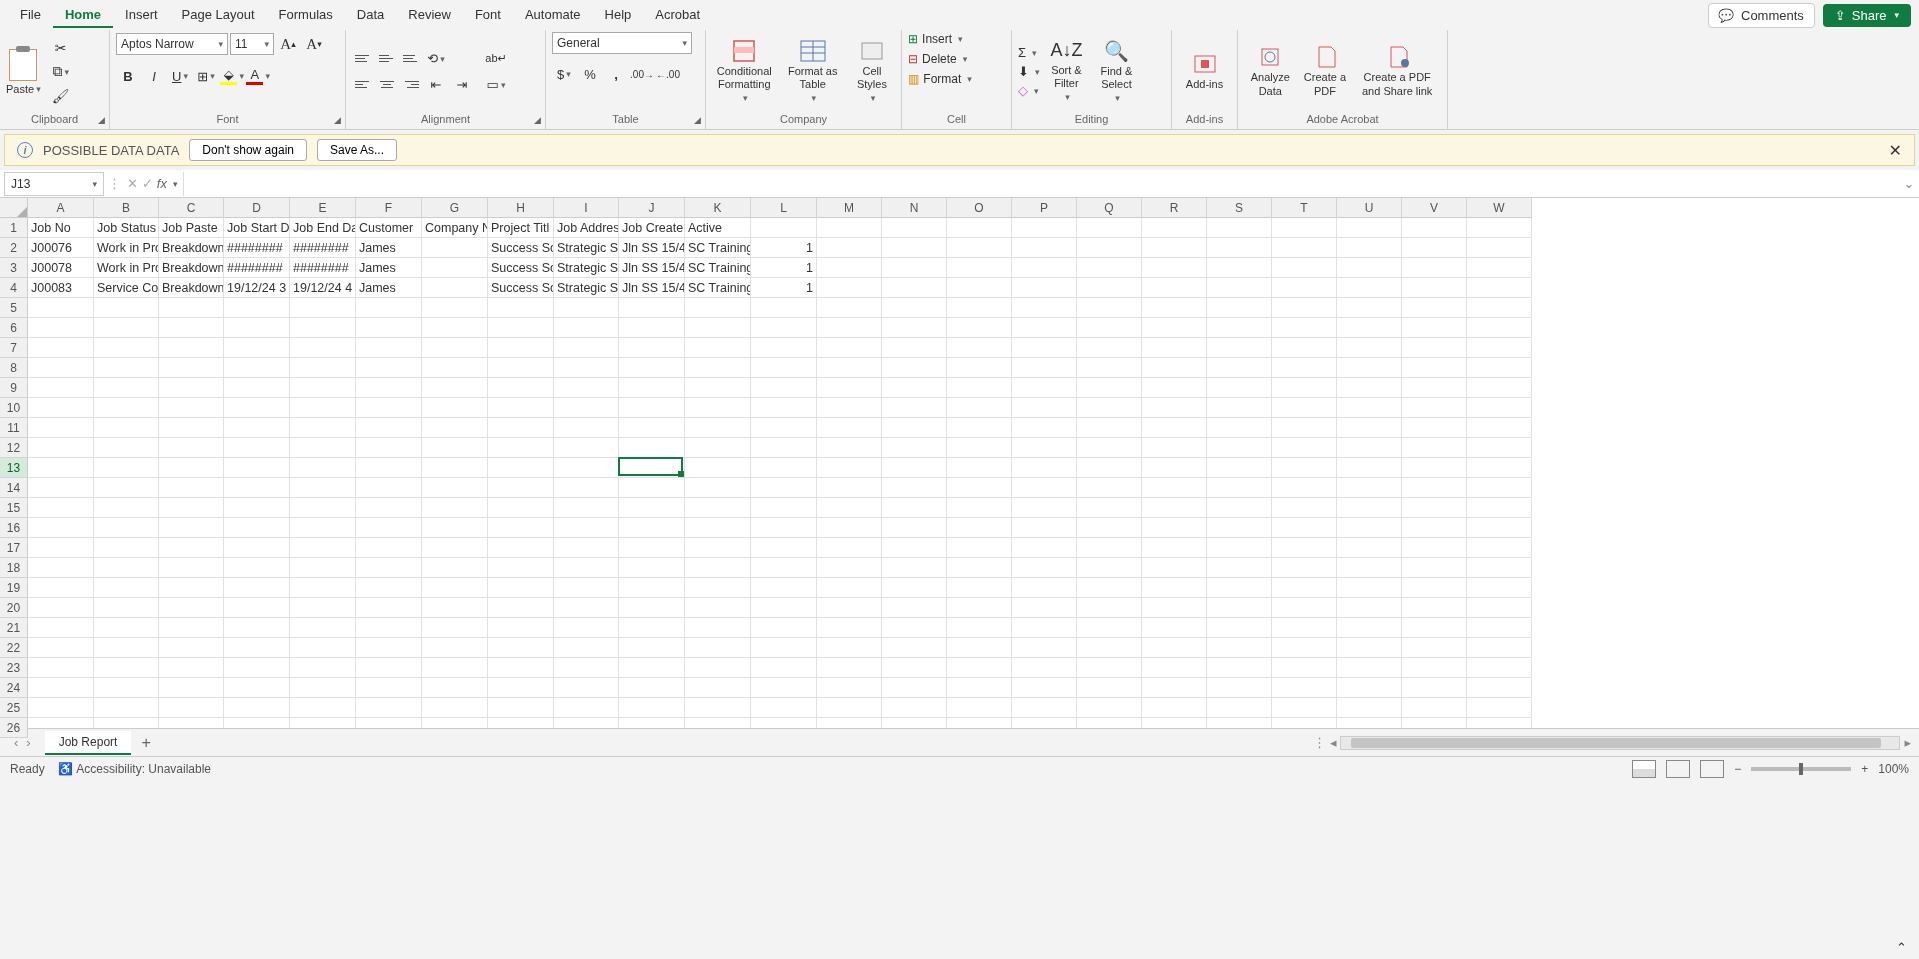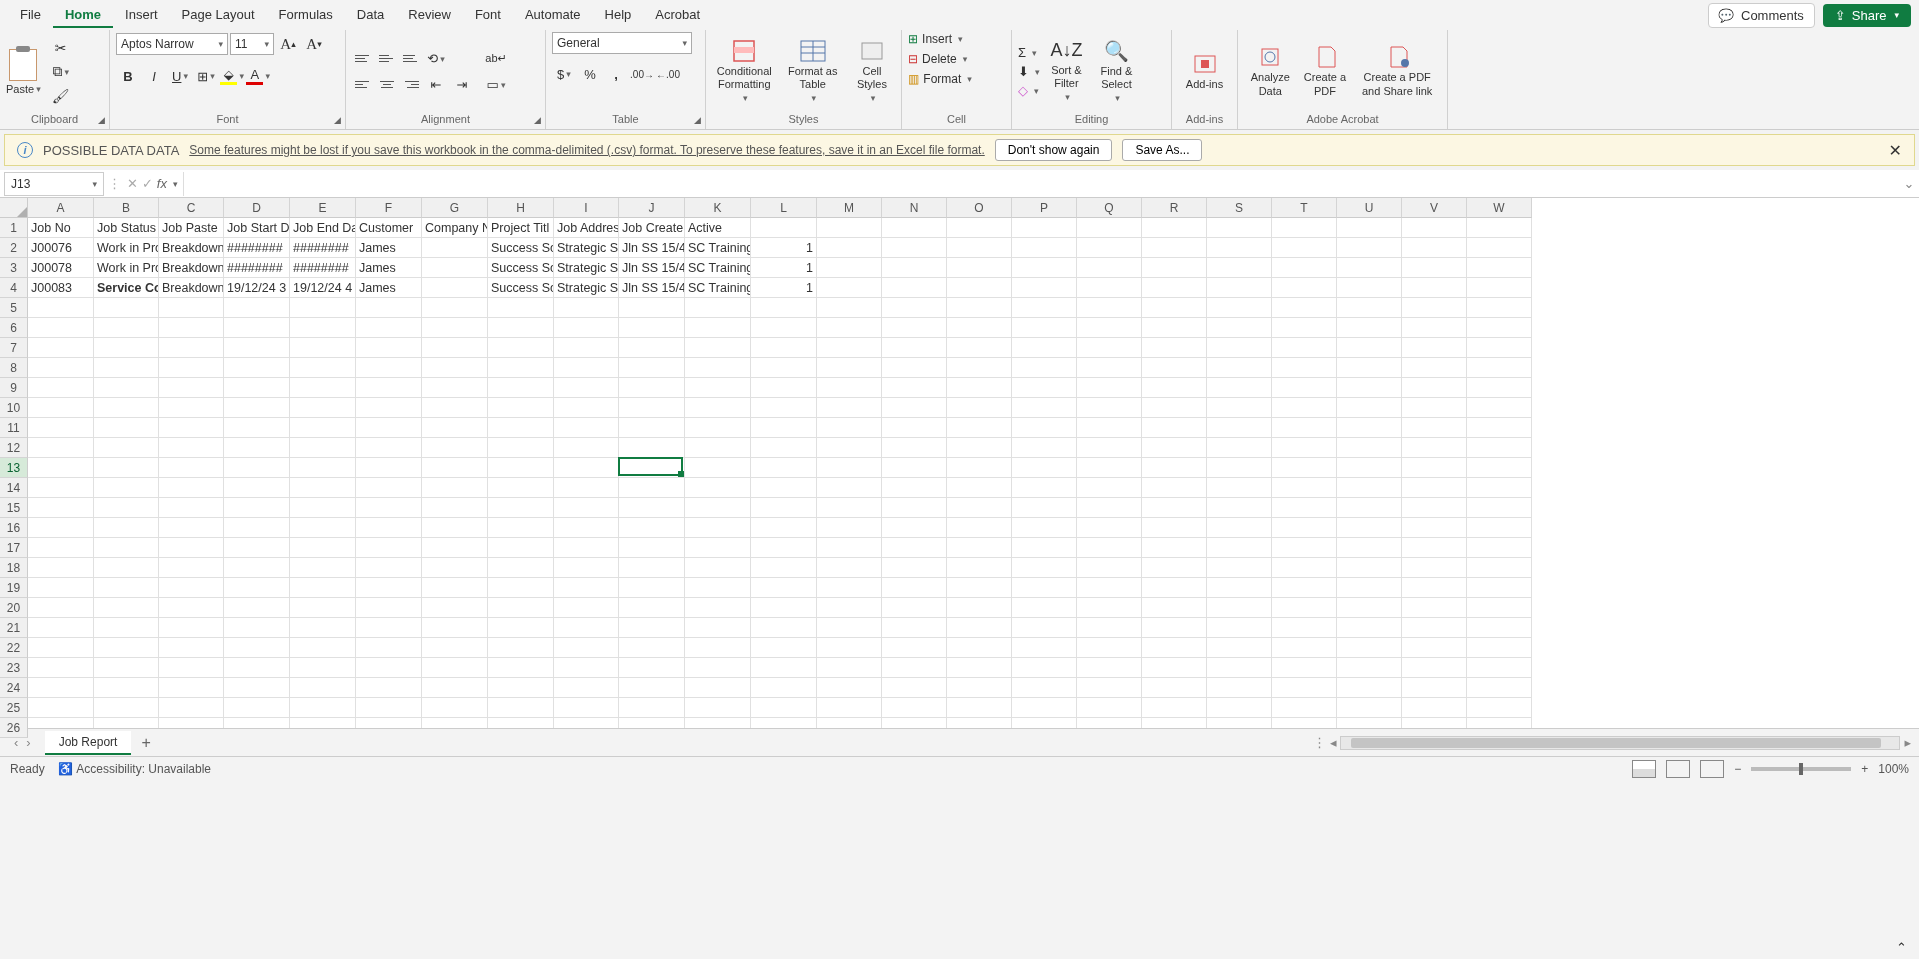--- a/index.html
+++ b/index.html
@@ -289,21 +289,21 @@
       </div>
       <div class="big-btn" style="width:50px">
         <svg class="big-btn-icon">
             <rect x="4" y="4" width="20" height="16" fill="#eee" stroke="#999"></rect>
           </svg>
         <span>Cell Styles</span>
           <span class="dd">▾</span>
       </div>
     </div>
     <div class="ribbon-group-label">
-        <span>Styles</span>
+        <span>Company</span>
       </div>
   </div>
 
   <div class="ribbon-group" style="width:110px">
     <div class="ribbon-group-content vcol" style="gap:6px;align-items:flex-start">
       <div class="cells-row cells-item">
           <span style="color:#107c41">⊞</span>
           <span>Insert</span>
           <span class="dd">▾</span>
         </div>
@@ -397,21 +397,20 @@
         <span>Adobe Acrobat</span>
       </div>
   </div>
 
   <div class="collapse-ribbon">⌃</div>
 </div>
 
 <div class="warning-bar">
   <div class="warning-icon">i</div>
   <span class="warning-title">POSSIBLE DATA DATA</span>
-  <span class="warning-text">Some features might be lost if you save this workbook in the comma-delimited (.csv) format. To preserve these features, save it in an Excel file format.</span>
   <button class="warning-btn">Don't show again</button>
   <button class="warning-btn">Save As...</button>
   <span class="warning-close">✕</span>
 </div>
 
 <div class="formula-bar">
   <div class="name-box">
       <span>J13</span>
       <span class="dd">▾</span>
     </div>
@@ -555,21 +554,21 @@
           <div class="cell" style="width: 65px;"></div>
           <div class="cell" style="width: 65px;"></div>
           <div class="cell" style="width: 65px;"></div>
           <div class="cell" style="width: 65px;"></div>
           <div class="cell" style="width: 65px;"></div>
           <div class="cell" style="width: 65px;"></div>
           <div class="cell" style="width: 65px;"></div>
         </div>
         <div class="grid-row">
           <div class="cell" style="width: 66px;">J00083</div>
-          <div class="cell" style="width: 65px; font-weight: bold;">Service Co</div>
+          <div class="cell" style="width: 65px;">Service Co</div>
           <div class="cell" style="width: 65px;">Breakdown</div>
           <div class="cell" style="width: 66px;">19/12/24 3</div>
           <div class="cell" style="width: 66px;">19/12/24 4</div>
           <div class="cell" style="width: 66px;">James</div>
           <div class="cell" style="width: 66px;"></div>
           <div class="cell" style="width: 66px;">Success So</div>
           <div class="cell" style="width: 65px;">Strategic S</div>
           <div class="cell" style="width: 66px;">Jln SS 15/4</div>
           <div class="cell num" style="width: 66px;">SC Training</div>
           <div class="cell num" style="width: 66px;">1</div>

